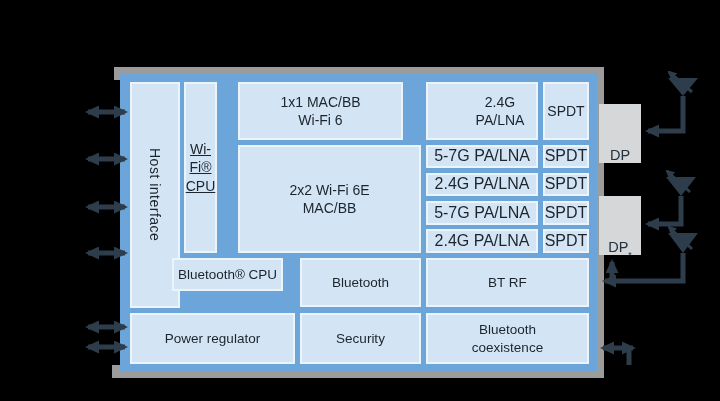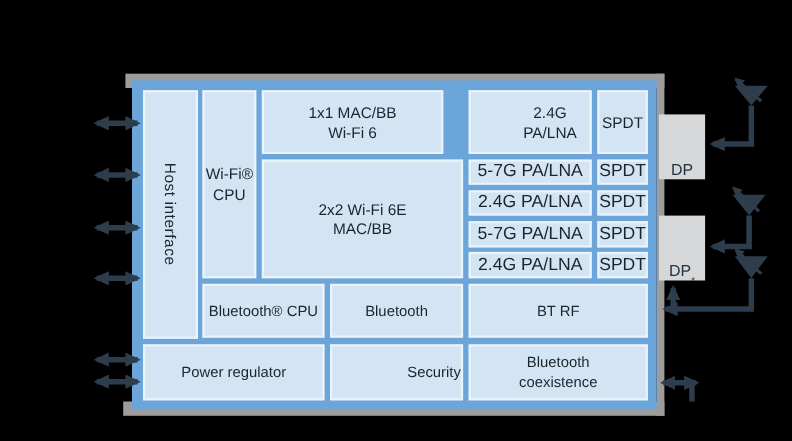--- a/index.html
+++ b/index.html
@@ -32,21 +32,21 @@
 <div class="stage">
 
   <div class="shadow shadow-top"></div>
   <div class="shadow shadow-right"></div>
   <div class="shadow shadow-bottom"></div>
 
   <div class="main-block">
     <div class="cell" style="left:10px;top:9px;width:50px;height:226px;">
       <span class="vtext">Host interface</span>
     </div>
-    <div class="cell lg" style="left:64px;top:9px;width:49px;height:171px;">
+    <div class="cell lg" style="left:64px;top:9px;width:33px;height:171px;text-decoration:underline;">
       <span>Wi-Fi®
 CPU</span>
     </div>
     <div class="cell lg" style="left:118px;top:9px;width:165px;height:58px;">
       <span>1x1 MAC/BB
 Wi-Fi 6</span>
     </div>
     <div class="cell lg" style="left:306px;top:9px;width:112px;height:58px;padding-left:36px;">
       <span>2.4G
 PA/LNA</span>
@@ -77,34 +77,34 @@
     <div class="cell sm" style="left:423px;top:128px;width:46px;height:24px;">
       <span>SPDT</span>
     </div>
     <div class="cell sm" style="left:306px;top:156px;width:112px;height:24px;">
       <span>2.4G PA/LNA</span>
     </div>
     <div class="cell sm" style="left:423px;top:156px;width:46px;height:24px;">
       <span>SPDT</span>
     </div>
 
-    <div class="cell" style="left:64px;top:185px;width:111px;height:49px;">
+    <div class="cell" style="left:52px;top:185px;width:111px;height:33px;">
       <span>Bluetooth® CPU</span>
     </div>
     <div class="cell" style="left:306px;top:185px;width:163px;height:49px;">
       <span>BT RF</span>
     </div>
     <div class="cell" style="left:180px;top:185px;width:121px;height:49px;">
       <span>Bluetooth</span>
     </div>
 
     <div class="cell" style="left:10px;top:240px;width:165px;height:51px;">
       <span>Power regulator</span>
     </div>
-    <div class="cell" style="left:180px;top:240px;width:121px;height:51px;justify-content:flex-end;">
+    <div class="cell" style="left:180px;top:240px;width:121px;height:51px;">
       <span>Security</span>
     </div>
     <div class="cell" style="left:306px;top:240px;width:163px;height:51px;">
       <span>Bluetooth
 coexistence</span>
     </div>
   </div>
 
   <div class="dp-block" style="left:599px;top:104px;">
     <span>DP</span>

